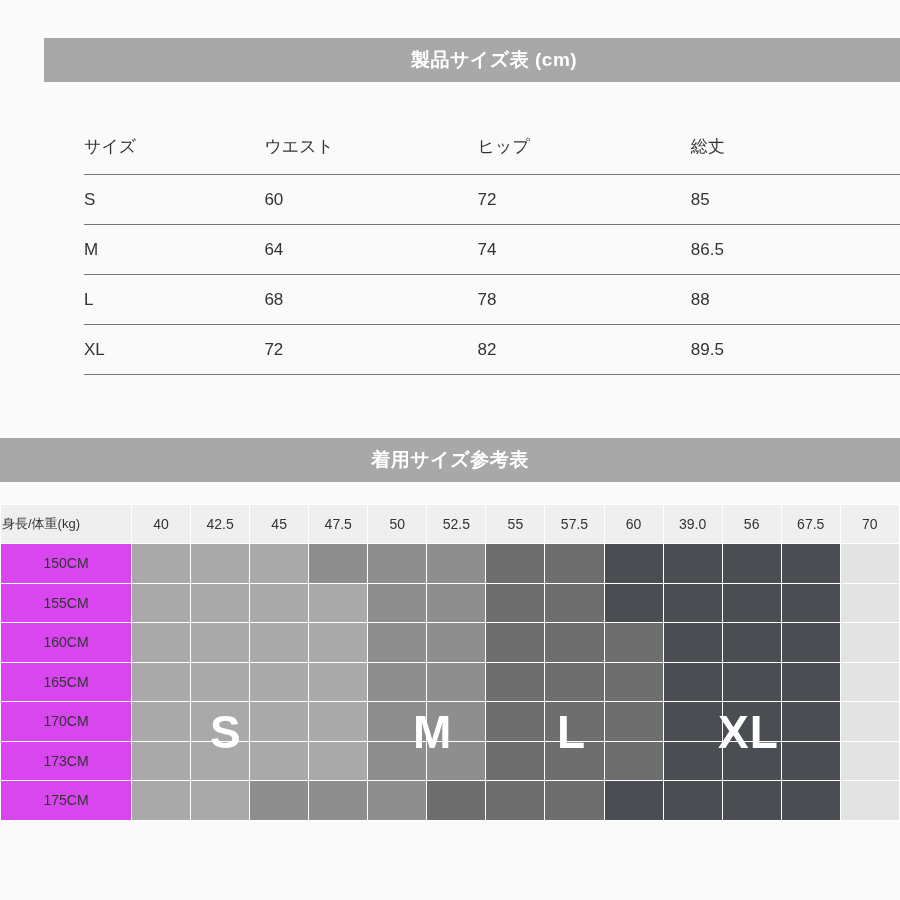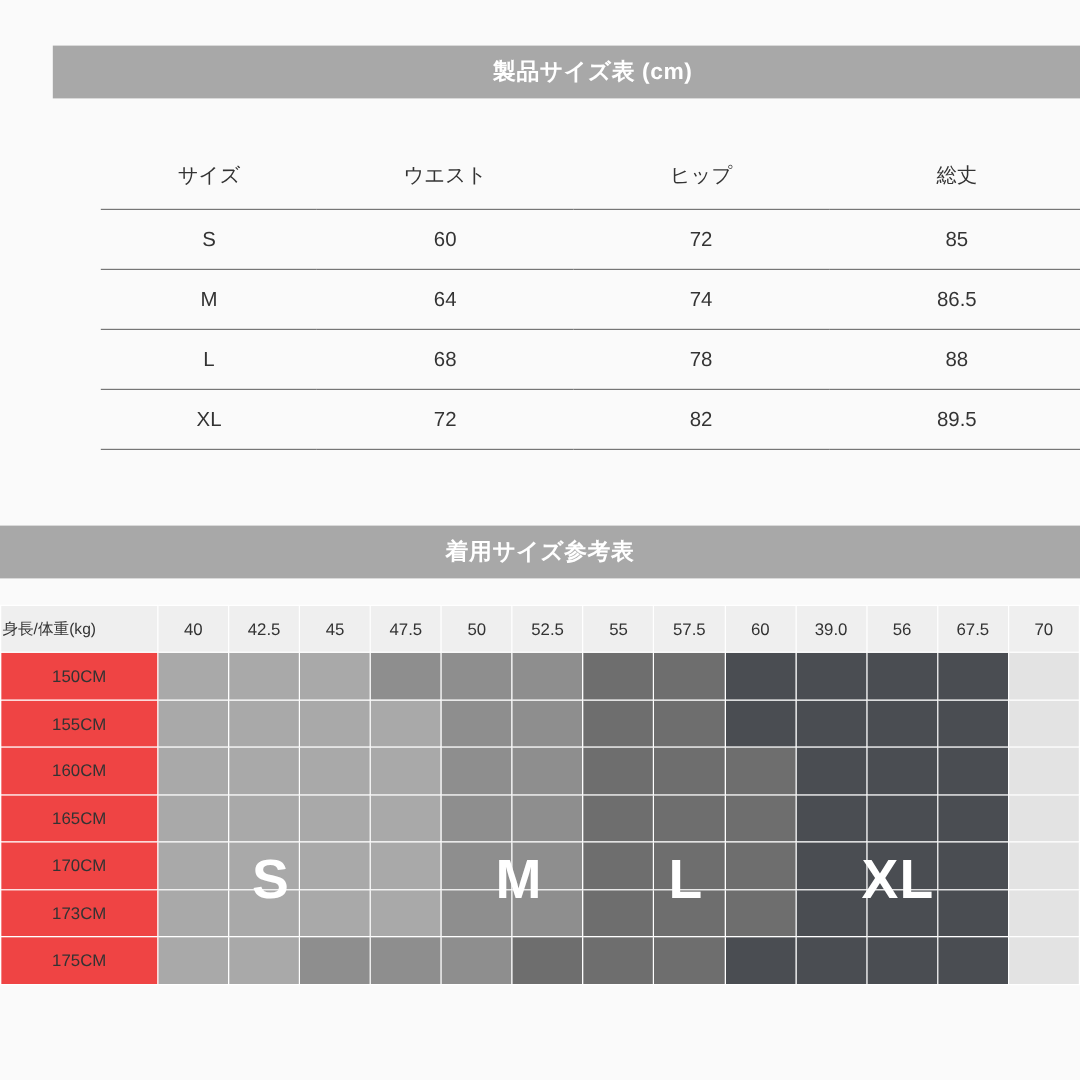--- a/index.html
+++ b/index.html
@@ -50,21 +50,21 @@
     margin-top: 36px;
     width: 820px;
     border-collapse: collapse;
     table-layout: fixed;
   }
   .size-table th,
   .size-table td {
     font-size: 17px;
     font-weight: normal;
     color: #333333;
-    text-align: center;
+    text-align: left;
     padding: 0;
     height: 49px;
     vertical-align: middle;
   }
   .size-table thead th {
     font-size: 17px;
     color: #333333;
     border: none;
     height: 56px;
   }
@@ -114,21 +114,21 @@
     height: 36px;
     background: #efefef;
     font-size: 14px;
     font-weight: normal;
     color: #333;
     border: 1px solid #ffffff;
   }
   table.grid th.hrow {
     width: 128px;
     height: 36.5px;
-    background: #ef4444;
+    background: #d946ef;
     font-size: 14px;
     font-weight: normal;
     color: #333;
     text-align: center;
     border: 1px solid #ffffff;
   }
   table.grid td.cell {
     height: 36.5px;
     border: 1px solid #ffffff;
     padding: 0;

